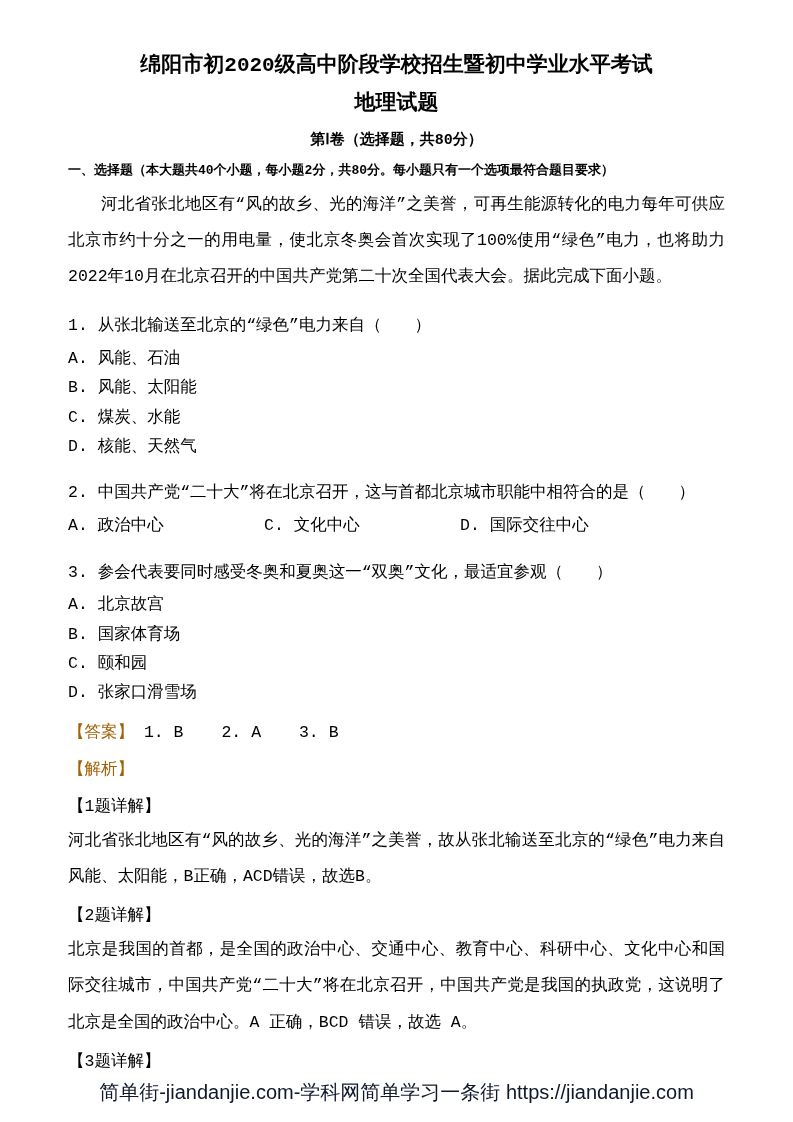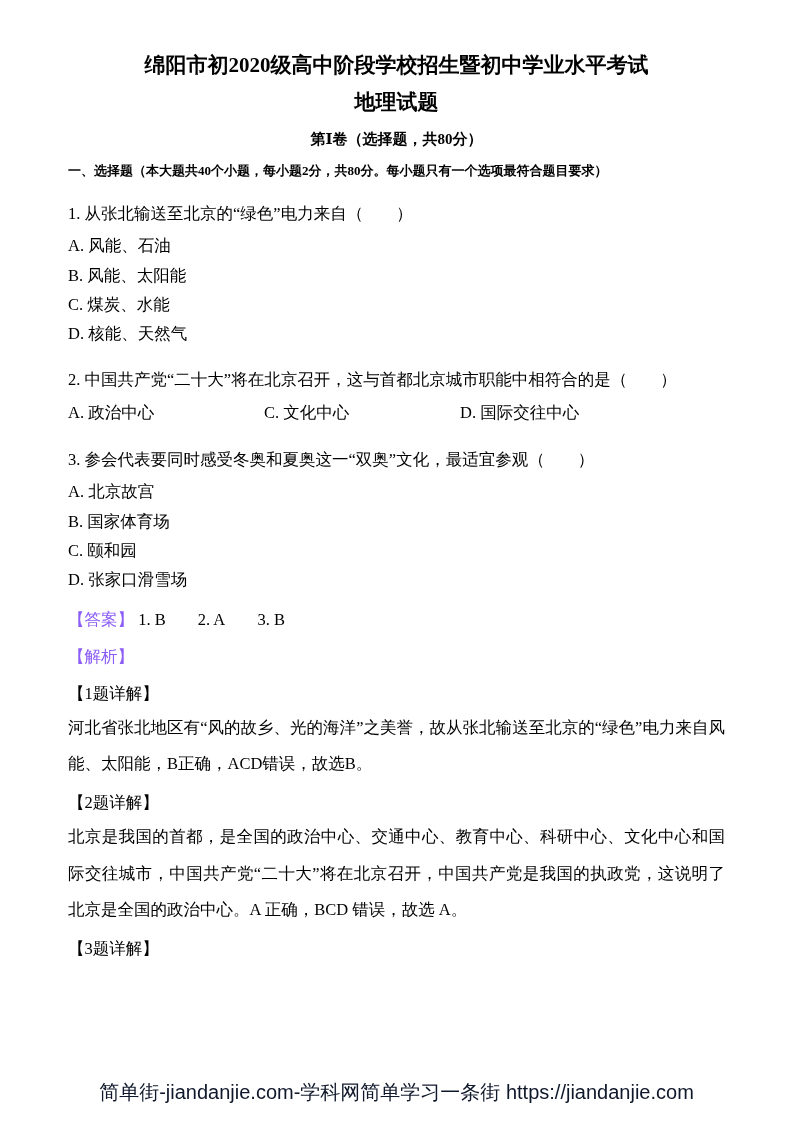--- a/index.html
+++ b/index.html
@@ -1,15 +1,15 @@
 <!DOCTYPE html>
 <html><head>
 <meta charset="utf-8">
 <style>
-  * { margin: 0; padding: 0; box-sizing: border-box; }
+  * { margin: 0; padding: 0; box-sizing: border-box; font-family: Liberation Mono, monospace; }
   html, body { background: #ffffff; }
   .page {
     position: relative;
     width: 793px;
     height: 1122px;
     margin: 0 auto;
     background: #ffffff;
     color: #000000;
     font-family: "Liberation Serif", "DejaVu Serif", serif;
     font-size: 16.5px;
@@ -46,21 +46,21 @@
     line-height: 2.2;
     text-align: justify;
     margin-top: 4px;
   }
   .stem { line-height: 2.1; margin-top: 14px; }
   .option { line-height: 1.78; }
   .question-block { margin-bottom: 4px; }
   .options-row { display: flex; line-height: 1.9; margin-bottom: 4px; gap: 32px; }
   .options-row .opt { width: 164px; }
   .options-row .opt:last-child { width: auto; }
-  .blue-label { color: #8b5cf6; }
+  .blue-label { color: #a16207; }
   .answer-line { margin-top: 8px; line-height: 2; }
   .answer-item { margin-right: 28px; }
   .analysis-line { line-height: 2; margin-top: 4px; }
   .detail-head { line-height: 2; margin-top: 4px; }
   .detail-text { line-height: 2.2; text-align: justify; }
   .footer {
     position: absolute;
     left: 0;
     bottom: 16px;
     width: 100%;
@@ -73,20 +73,21 @@
 </head>
 <body>
 
 <div class="page">
 
   <div class="title">绵阳市初2020级高中阶段学校招生暨初中学业水平考试</div>
   <div class="subtitle">地理试题</div>
   <div class="section-head">第Ⅰ卷（选择题，共80分）</div>
   <div class="instructions">一、选择题（本大题共40个小题，每小题2分，共80分。每小题只有一个选项最符合题目要求）</div>
 
+  <div class="passage">河北省张北地区有“风的故乡、光的海洋”之美誉，可再生能源转化的电力每年可供应北京市约十分之一的用电量，使北京冬奥会首次实现了100%使用“绿色”电力，也将助力2022年10月在北京召开的中国共产党第二十次全国代表大会。据此完成下面小题。</div>
 
   <div class="question-block">
     <div class="stem">1. 从张北输送至北京的“绿色”电力来自（　　）</div>
     <div class="option">A. 风能、石油</div>
     <div class="option">B. 风能、太阳能</div>
     <div class="option">C. 煤炭、水能</div>
     <div class="option">D. 核能、天然气</div>
   </div>
 
   <div class="question-block">

